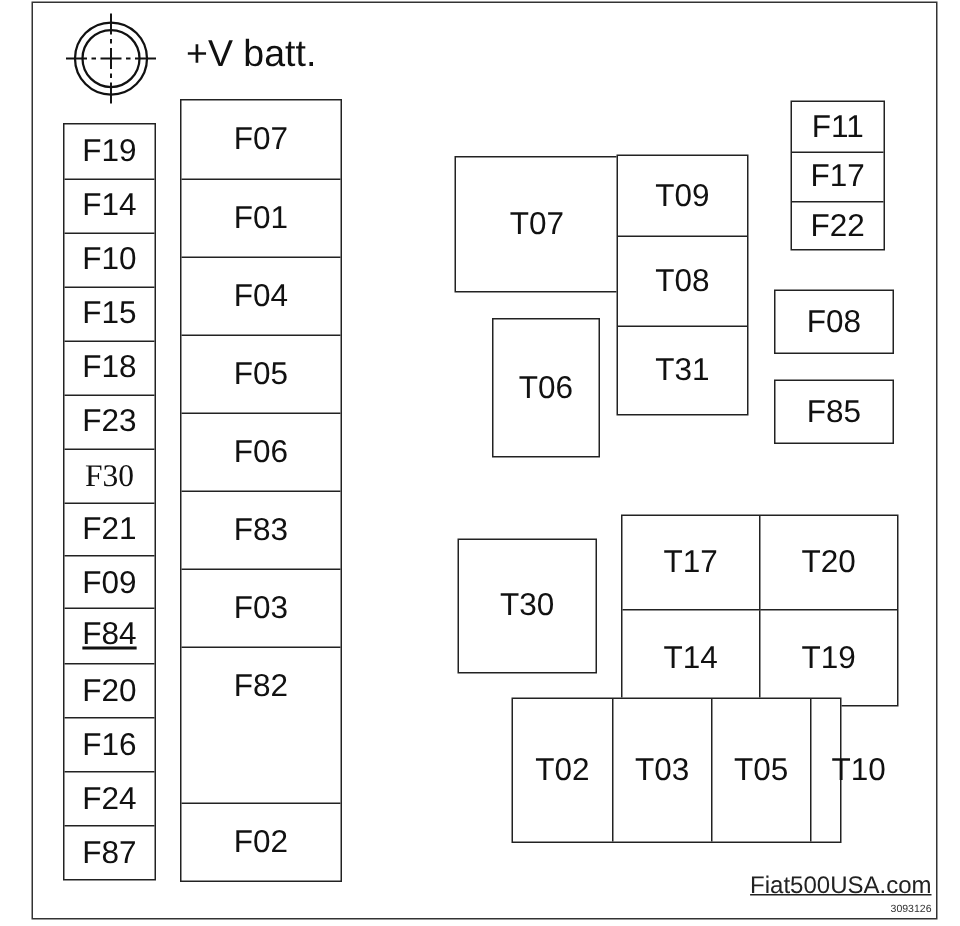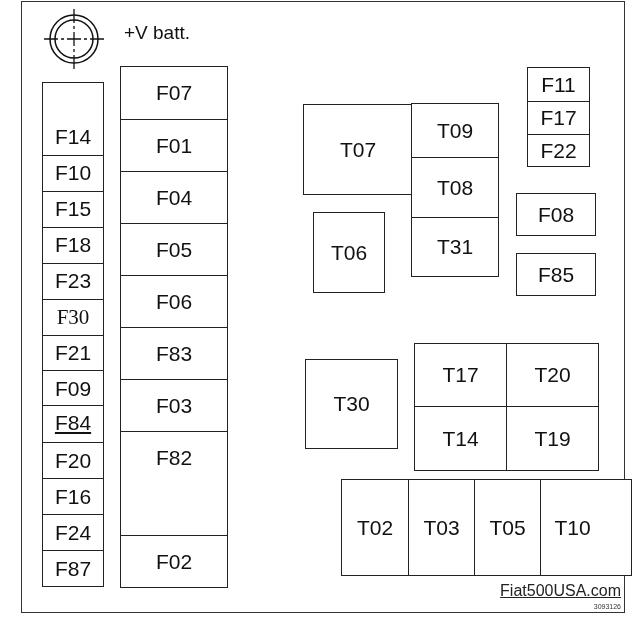--- a/index.html
+++ b/index.html
@@ -8,39 +8,42 @@
   .frame { position:absolute; left:21px; top:1px; width:604px; height:612px;
            border:1.5px solid #333; box-sizing:border-box; }
   .box { position:absolute; border:1.3px solid #222; box-sizing:border-box; background:#fff; }
   .cell { position:absolute; display:flex; align-items:center; justify-content:center;
           box-sizing:border-box; font-size:21px; color:#111; }
   .stack .cell { left:0; right:0; }
   .stack .cell + .cell { border-top:1.3px solid #222; }
   .row .cell { top:0; bottom:0; }
   .row .cell + .cell { border-left:1.3px solid #222; }
   .single { display:flex; align-items:center; justify-content:center; font-size:21px; }
-  .title { position:absolute; left:124px; top:22px; font-size:19px; }
+  .title { position:absolute; left:124px; top:22px; font-size:25px; }
   .brand { position:absolute; right:19px; top:582px; font-size:16px; color:#222;text-decoration:underline; }
   .code { position:absolute; right:19px; top:603px; font-size:7px; color:#333; }
   .battery { position:absolute; left:42px; top:8px; }
 </style>
 </head>
 <body>
 
 <div class="frame"></div>
 
 <svg class="battery" width="66" height="64" viewBox="0 0 66 64">
   <circle cx="32" cy="31" r="24" fill="none" stroke="#111" stroke-width="1.5"></circle>
   <circle cx="32" cy="31" r="19" fill="none" stroke="#111" stroke-width="1.5"></circle>
   <line x1="2" y1="31" x2="64" y2="31" stroke="#111" stroke-width="1.3" stroke-dasharray="14,3,3,3"></line>
   <line x1="32" y1="1" x2="32" y2="63" stroke="#111" stroke-width="1.3" stroke-dasharray="14,3,3,3"></line>
 </svg>
 <div class="title">+V batt.</div>
 
 <div class="box stack" style="left:42px; top:82px; width:62px; height:505px;" id="leftcol">
+    <div class="cell" style="top: 0px; height: 35.9286px;">
+      <span>F19</span>
+    </div>
     <div class="cell" style="top: 35.9286px; height: 35.9286px;">
       <span>F14</span>
     </div>
     <div class="cell" style="top: 71.8571px; height: 35.9286px;">
       <span>F10</span>
     </div>
     <div class="cell" style="top: 107.786px; height: 35.9286px;">
       <span>F15</span>
     </div>
     <div class="cell" style="top: 143.714px; height: 35.9286px;">
@@ -102,21 +105,21 @@
     </div>
     <div class="cell" style="top: 468px; height: 52px;">
       <span>F02</span>
     </div>
   </div>
 
 <div class="box single" style="left:303px; top:104px; width:110px; height:91px;">
   <span>T07</span>
 </div>
 
-<div class="box single" style="left:313px; top:212px; width:72px; height:81px;">
+<div class="box single" style="left:328px; top:212px; width:72px; height:93px;">
   <span>T06</span>
 </div>
 
 <div class="box stack" style="left:411px; top:103px; width:88px; height:174px;">
   <div class="cell" style="top:0; height:53px;">
       <span>T09</span>
     </div>
   <div class="cell" style="top:53px; height:60px;">
       <span>T08</span>
     </div>
@@ -157,21 +160,21 @@
       <span>T20</span>
     </div>
   <div class="cell" style="left:0; top:63px; width:92px; height:63px; border-right:1.3px solid #222;text-align:center;">
       <span>T14</span>
     </div>
   <div class="cell" style="left:92px; top:63px; width:91px; height:63px;">
       <span>T19</span>
     </div>
 </div>
 
-<div class="box row" style="left:341px; top:479px; width:291px; height:97px;">
+<div class="box row" style="left:341px; top:465px; width:220px; height:97px;">
   <div class="cell" style="left:0; width:66px;">
       <span>T02</span>
     </div>
   <div class="cell" style="left:66px; width:66px;">
       <span>T03</span>
     </div>
   <div class="cell" style="left:132px; width:66px;">
       <span>T05</span>
     </div>
   <div class="cell" style="left:198px; width:64px;">

